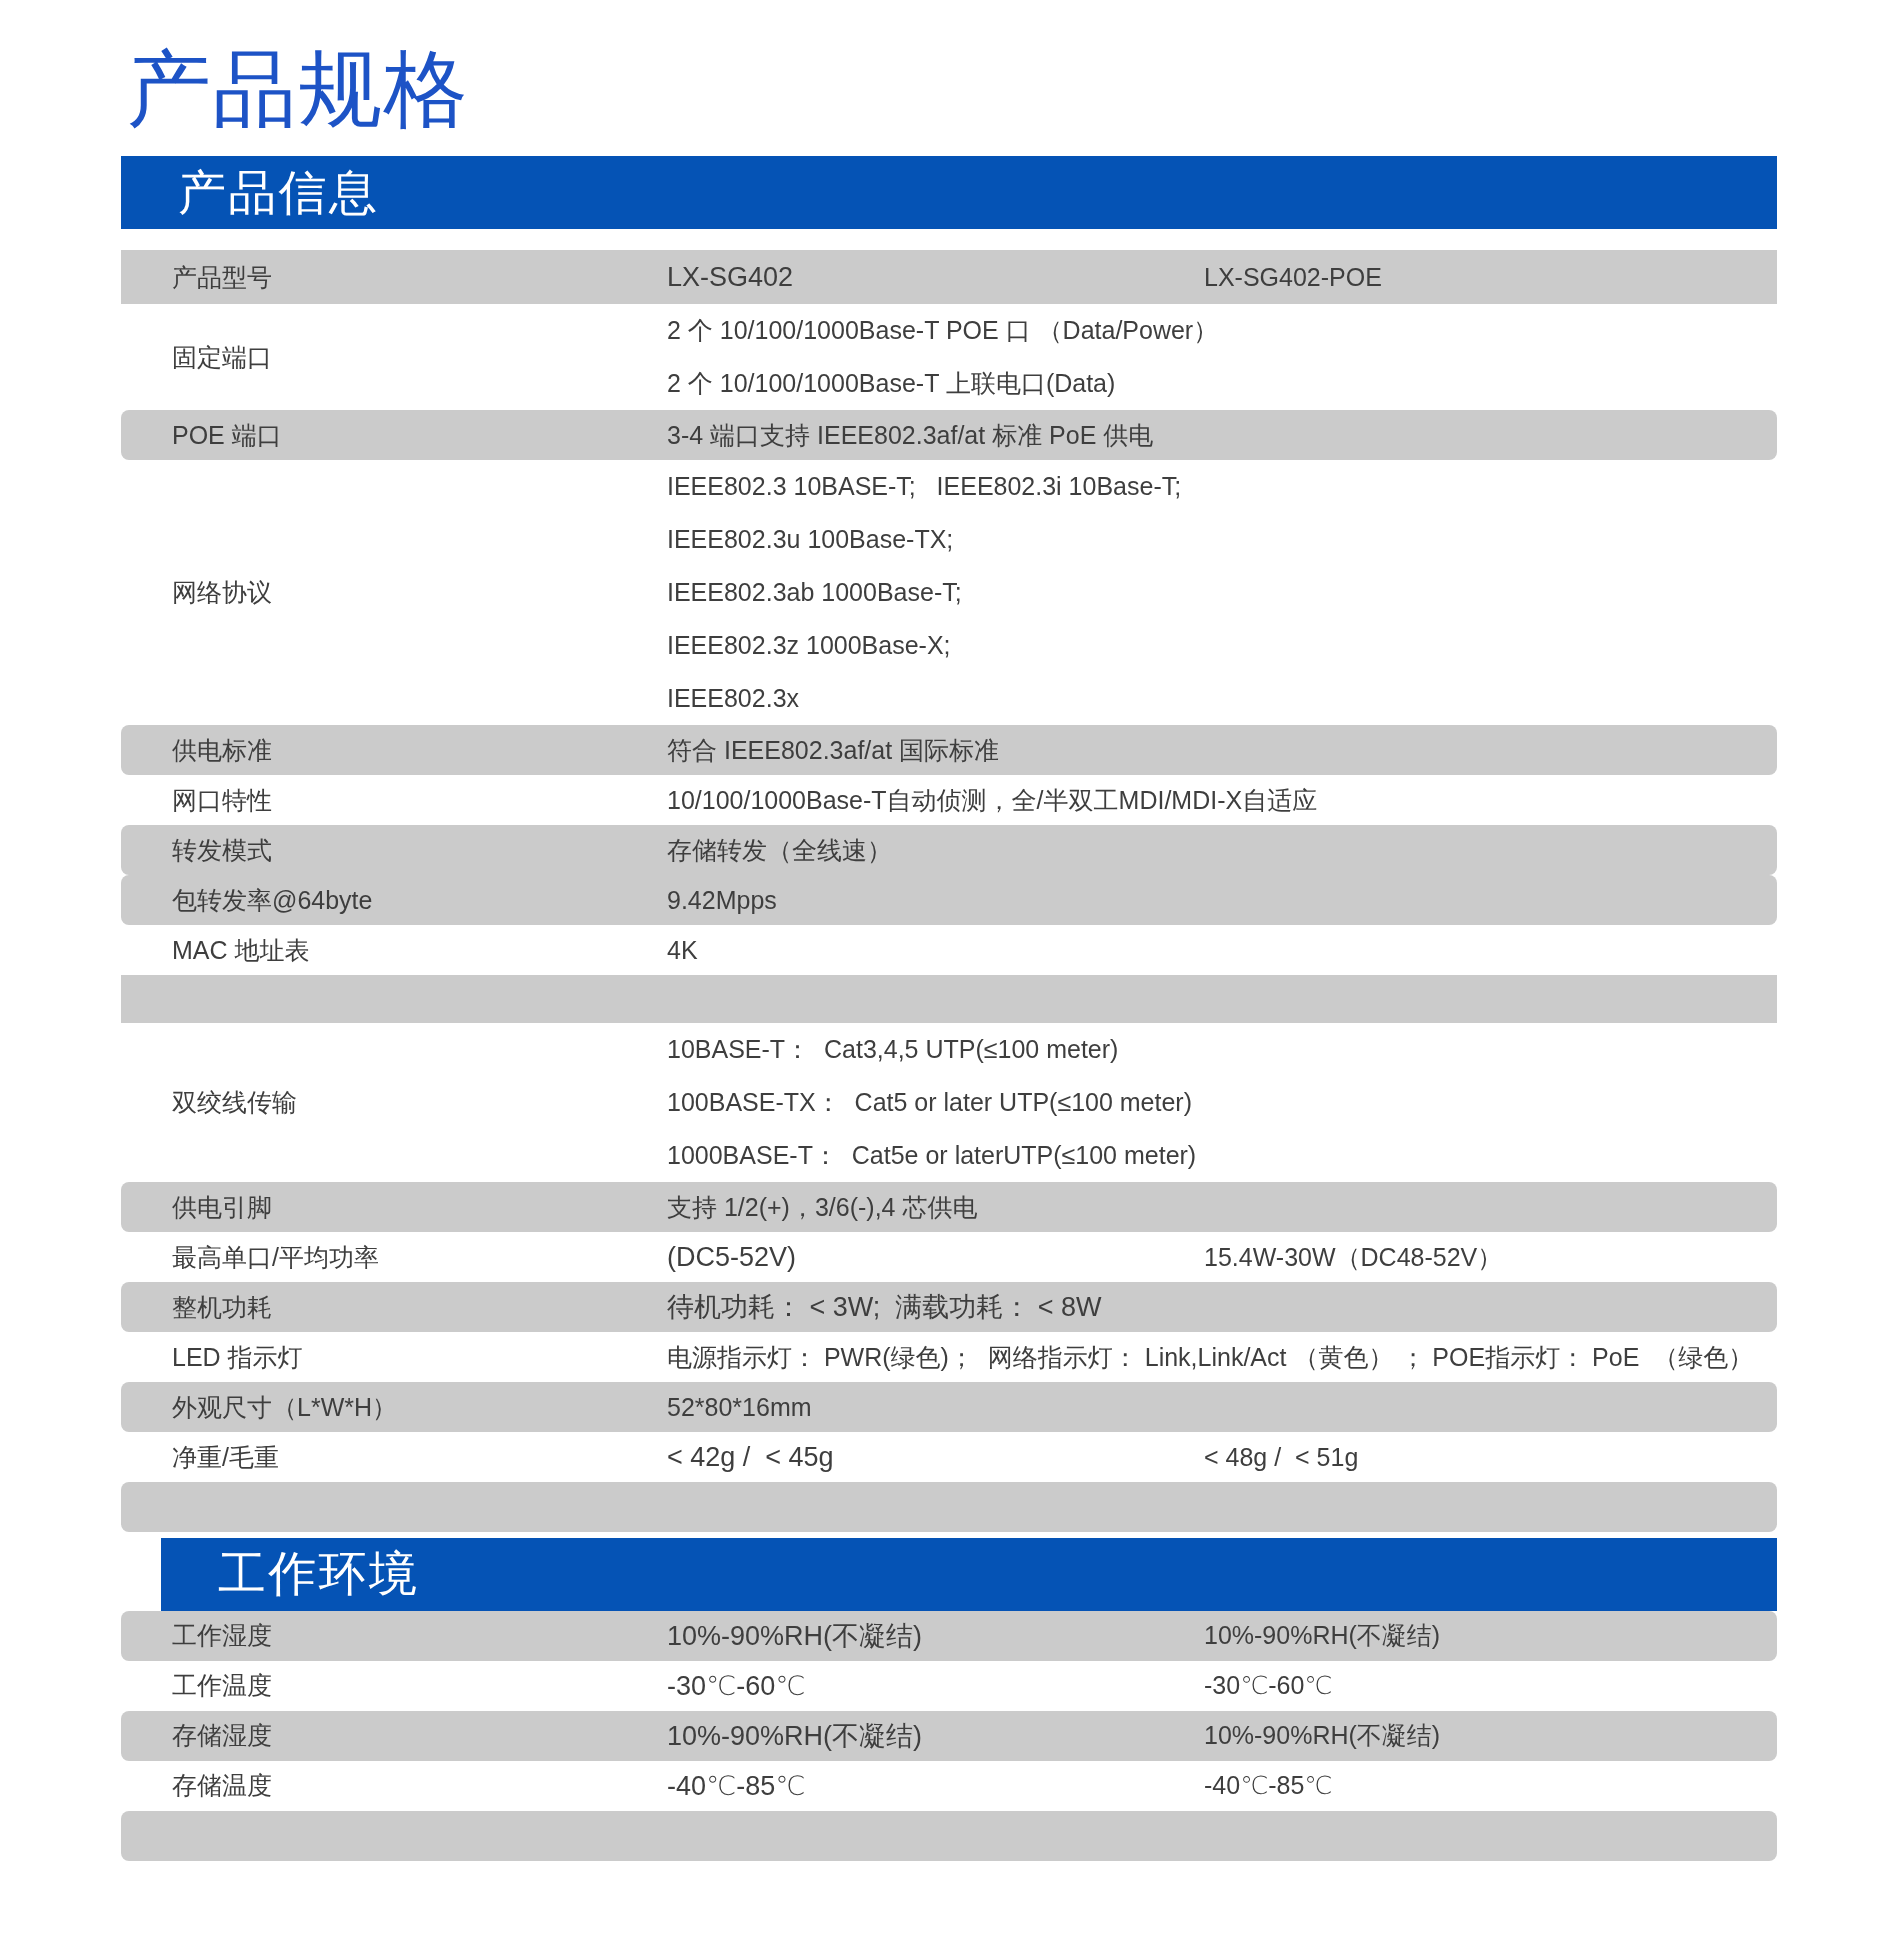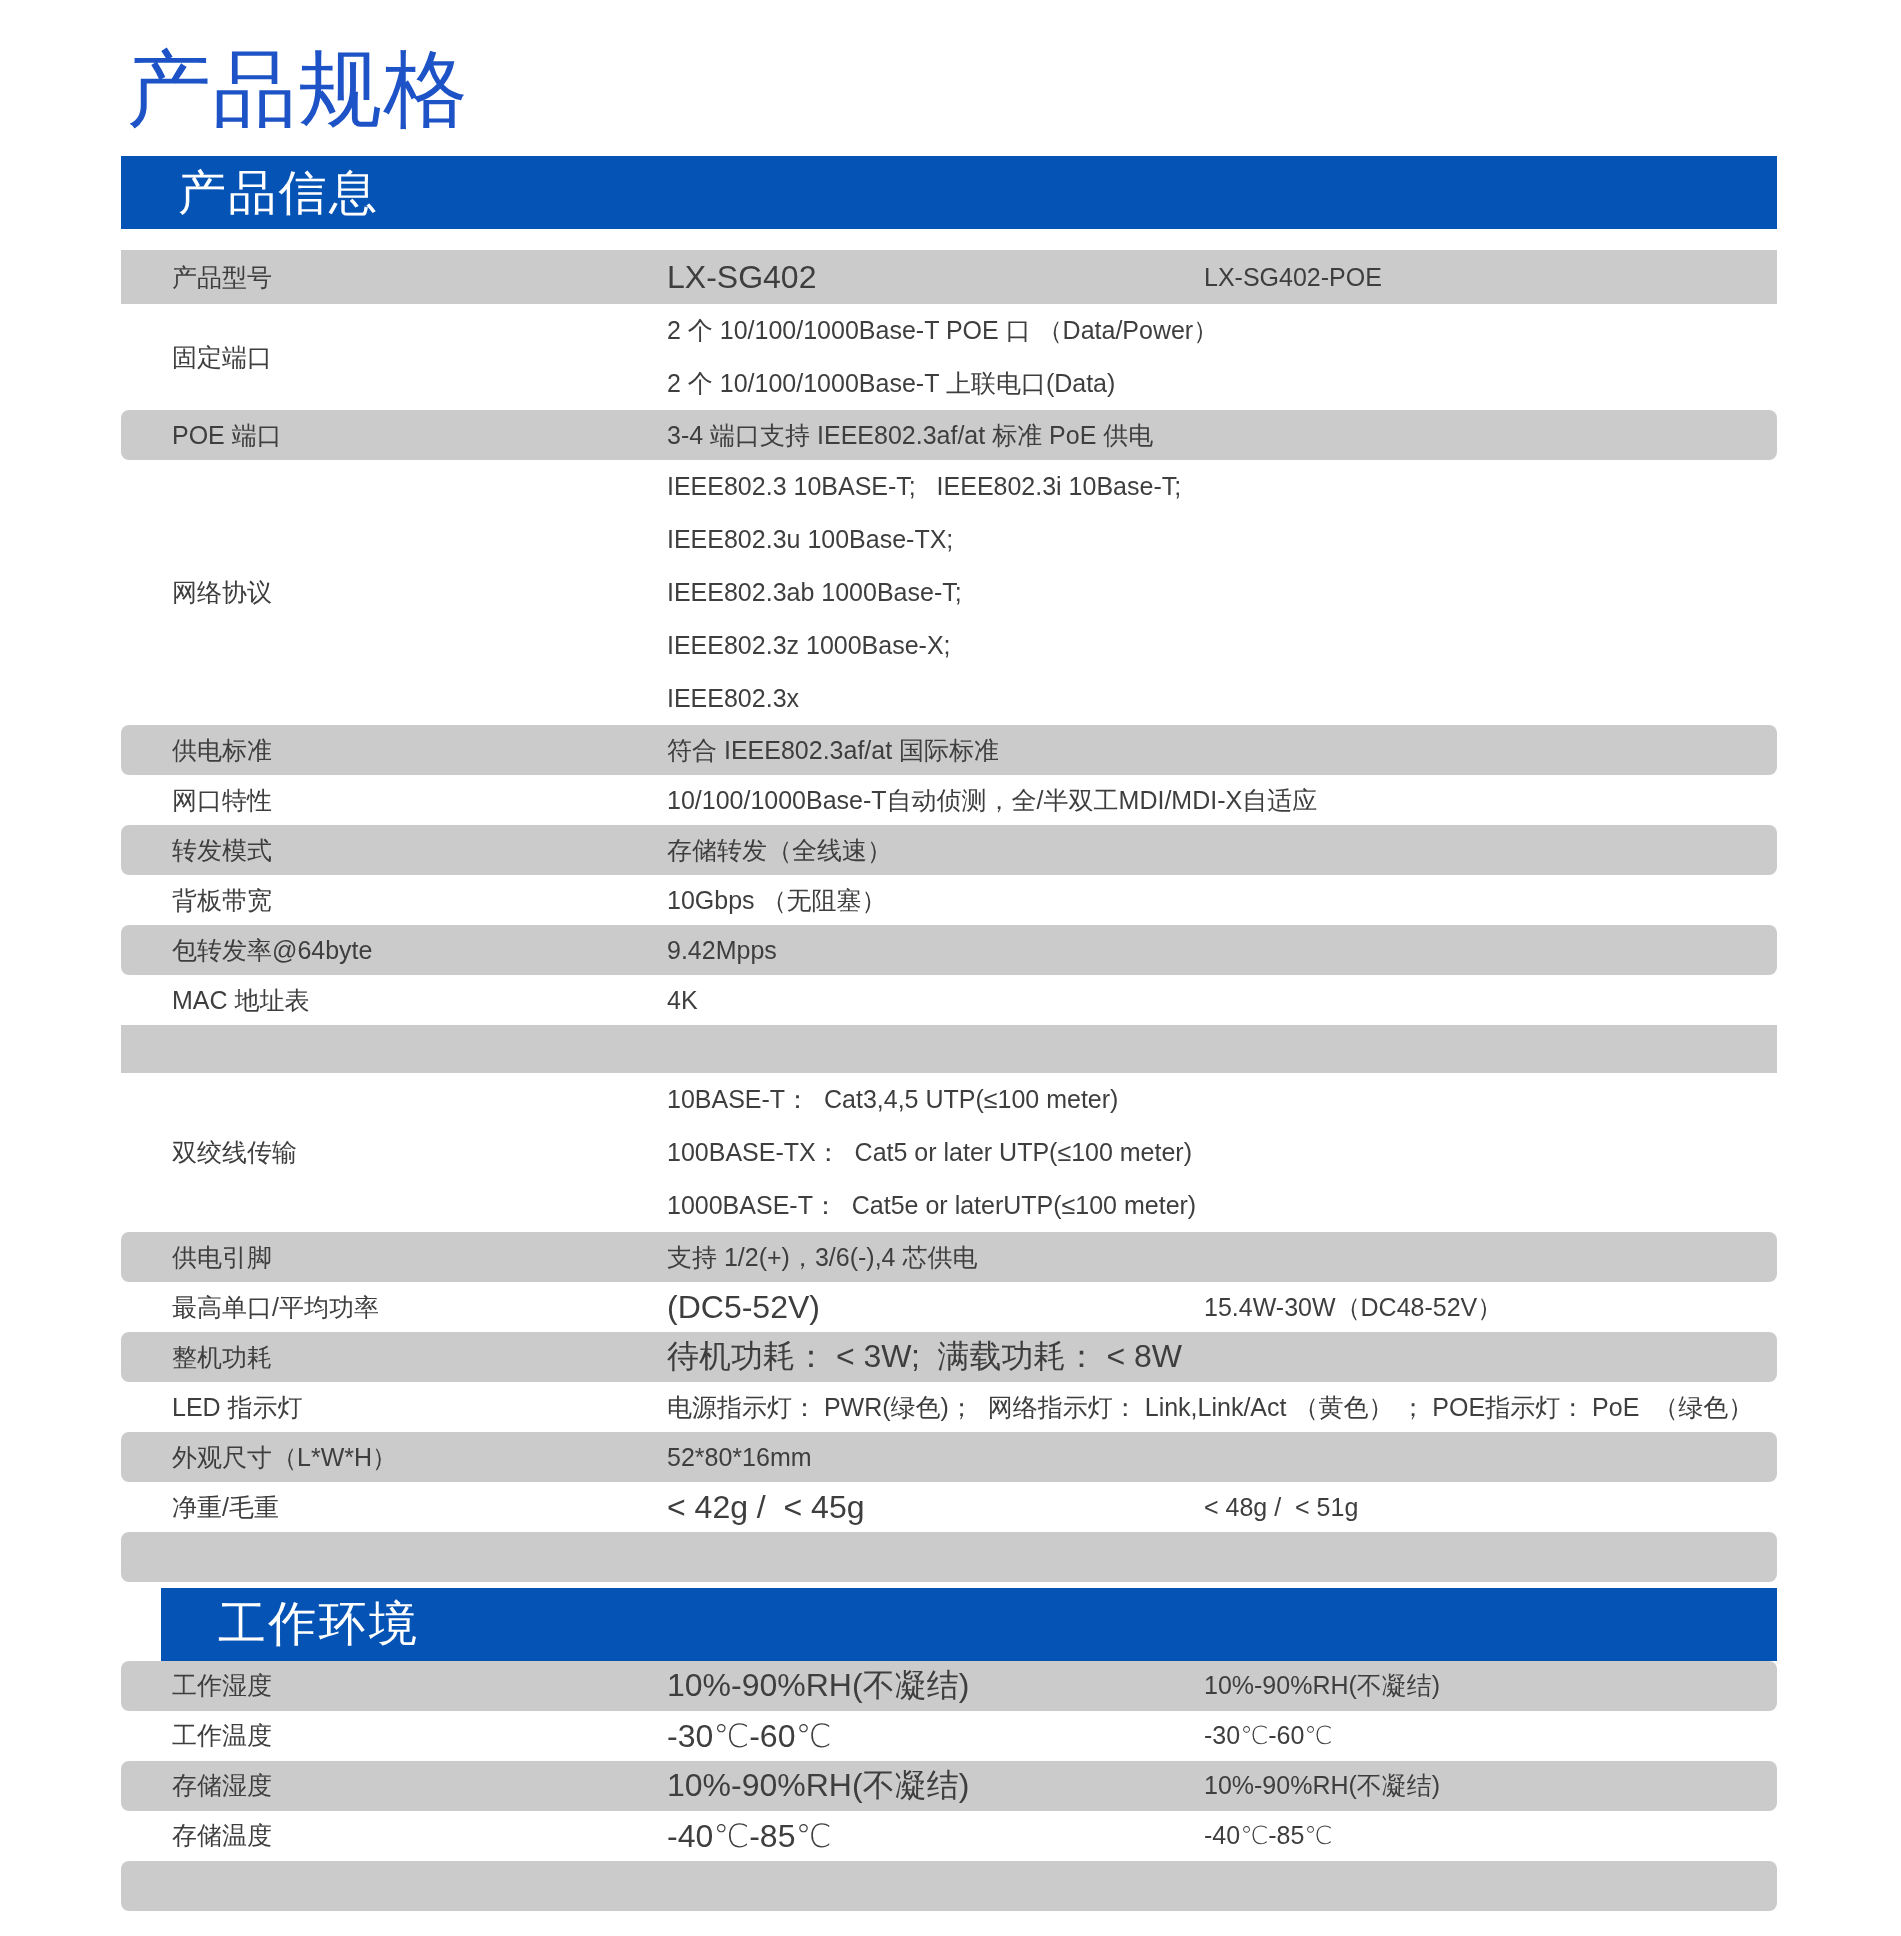--- a/index.html
+++ b/index.html
@@ -21,21 +21,21 @@
   }
   .banner.first{margin-bottom:21px;}
   .banner.second{margin-top:5.4px;}
   .row{display:flex;align-items:center;box-sizing:border-box;}
   .row.gray{background:#cbcbcb;}
   .row.white{background:#ffffff;}
   .h65{min-height:50px;border-radius:8px;}
   .h70{min-height:54px;}
   .h62{min-height:48px;}
   .cl{width:495px;padding-left:51px;flex-shrink:0;font-size:25px;font-weight:300;}
-  .c2{width:537px;flex-shrink:0;font-size:32px;font-weight:300;}
+  .c2{width:537px;flex-shrink:0;font-size:27px;font-weight:300;}
   .c3{flex:1;font-size:25px;font-weight:300;}
   .c2full{flex:1;font-size:25px;font-weight:300;}
   .ml .line{height:53px;display:flex;align-items:center;}
   .line{white-space:pre;}
 </style>
 </head>
 <body>
 
 <h1 class="page-title" style="color: rgb(29, 83, 198);">产品规格</h1>
 
@@ -82,24 +82,20 @@
     <div class="row white h65">
       <div class="cl">网口特性</div>
       <div class="c2full"><span class="line">10/100/1000Base-T自动侦测，全/半双工MDI/MDI-X自适应</span></div>
     </div>
 
     <div class="row gray h65">
       <div class="cl">转发模式</div>
       <div class="c2full"><span class="line">存储转发（全线速）</span></div>
     </div>
 
-    <div class="row white h65">
-      <div class="cl">背板带宽</div>
-      <div class="c2full"><span class="line">10Gbps （无阻塞）</span></div>
-    </div>
 
     <div class="row gray h65">
       <div class="cl">包转发率@64byte</div>
       <div class="c2full"><span class="line">9.42Mpps</span></div>
     </div>
 
     <div class="row white h65">
       <div class="cl">MAC 地址表</div>
       <div class="c2full"><span class="line">4K</span></div>
     </div>

